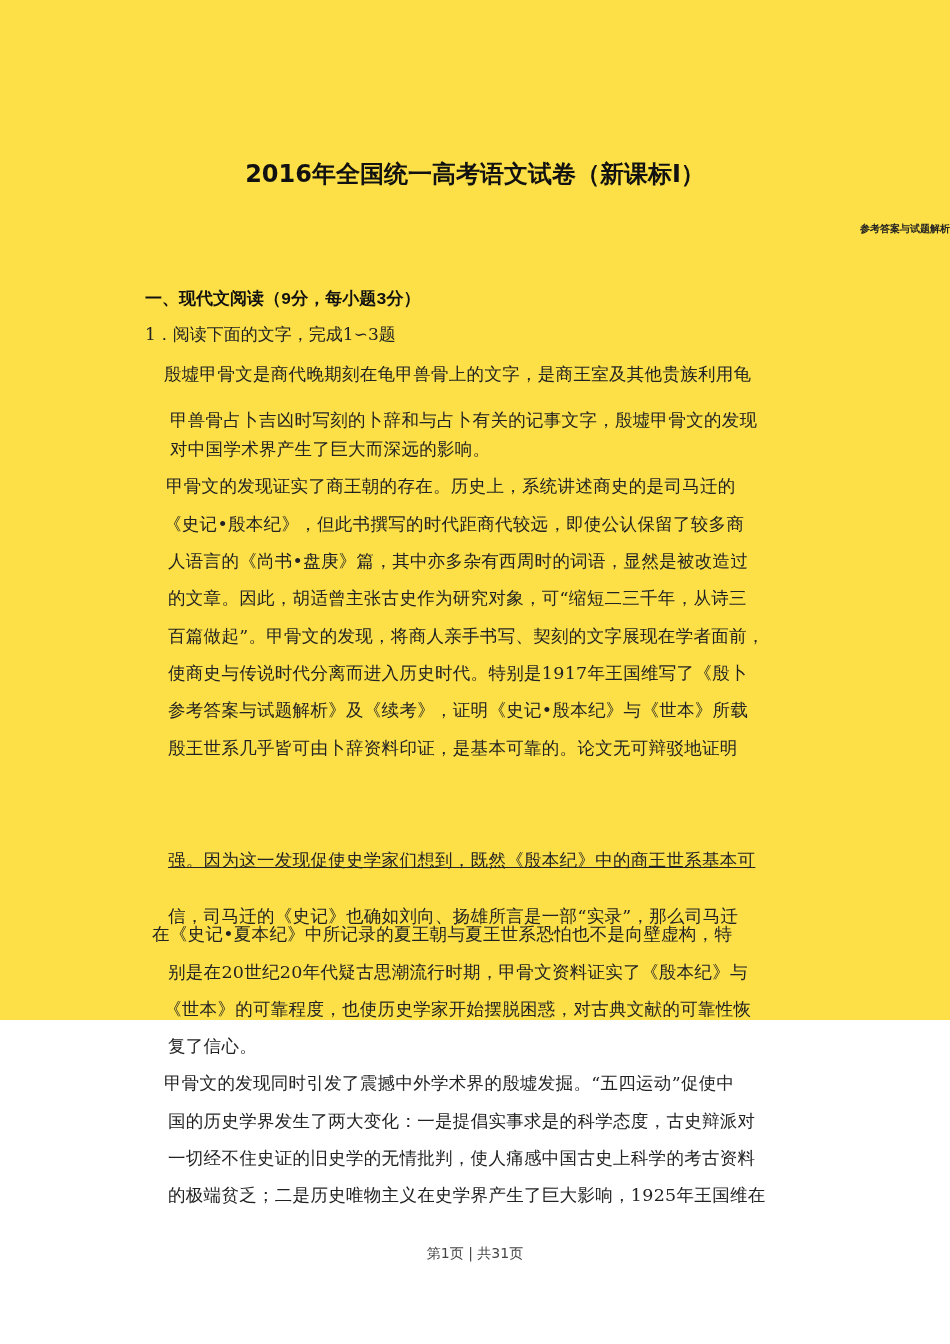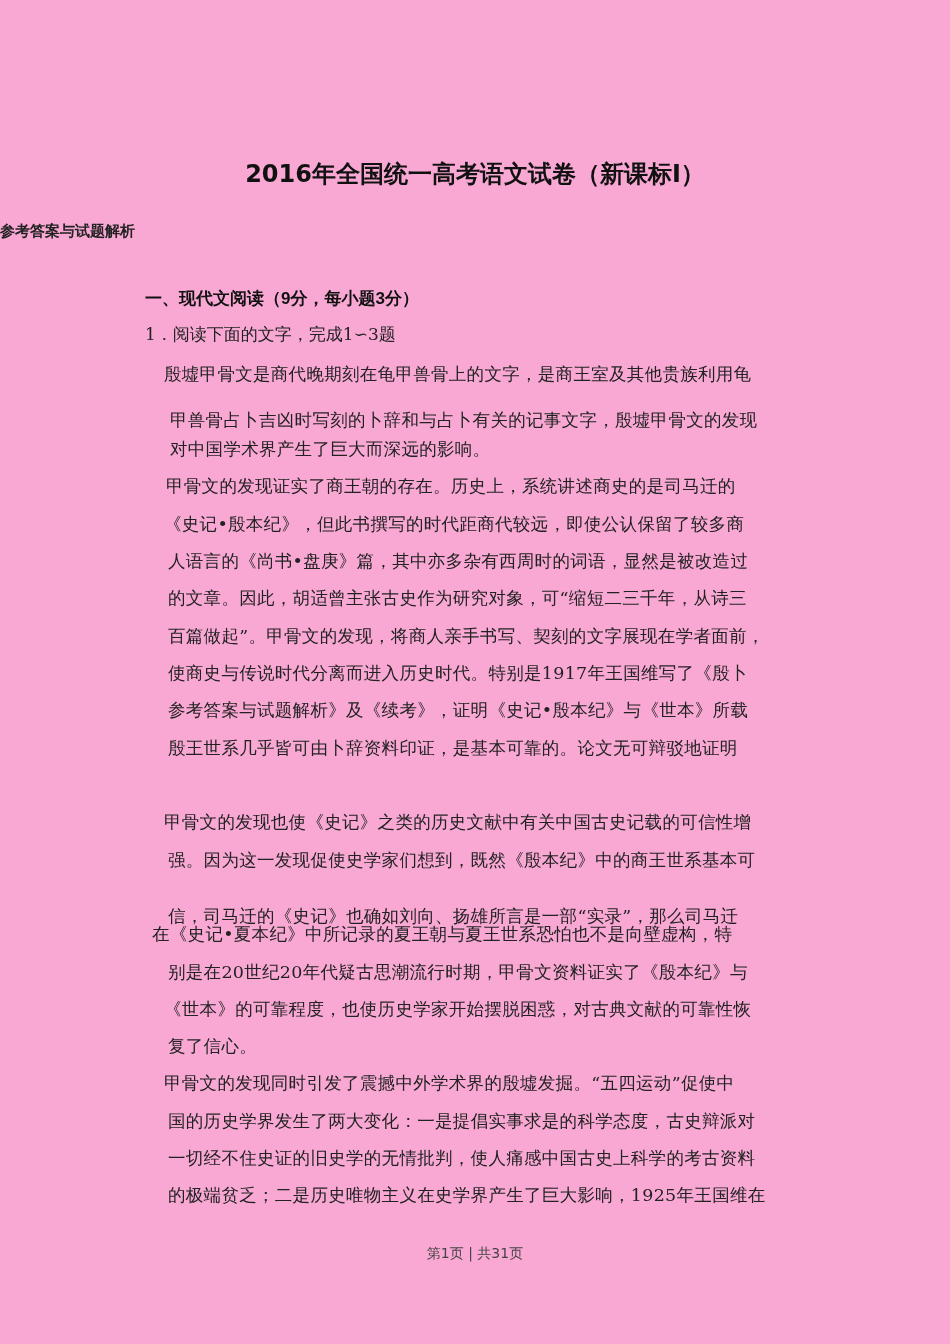--- a/index.html
+++ b/index.html
@@ -12,48 +12,48 @@
       height: 1344px;
       position: relative;
       overflow: hidden;
       font-family: "DejaVu Serif", "Liberation Serif", serif;
       color: #1a1a1a;
     }
     .page {
       position: absolute;
       left: 0; top: 0;
       width: 950px;
-      height: 1344px;
-      background: #f9a8d4;
+      height: 1020px;
+      background: #fde047;
     }
     .title {
       position: absolute;
       left: 0; top: 158px;
       width: 950px;
       text-align: center;
       font-family: "DejaVu Sans", "Liberation Sans", sans-serif;
       font-weight: bold;
       font-size: 24px;
       letter-spacing: 0px;
       color: #111;
     }
     .subtitle {
       position: absolute;
       left: 0; top: 222px;
       width: 950px;
-      text-align: left;
+      text-align: right;
       font-family: "DejaVu Sans", "Liberation Sans", sans-serif;
       font-weight: bold;
-      font-size: 15px;
+      font-size: 10px;
       color: #222;
     }
     .section-heading {
       position: absolute;
       left: 145px; top: 287px;
-      font-family: Liberation Sans, sans-serif;
+      font-family: Liberation Mono, monospace;
       font-weight: bold;
       font-size: 17px;
       color: #111;
     }
     .question {
       position: absolute;
       left: 145px; top: 323px;
       font-size: 17px;
       color: #222;
     }
@@ -89,22 +89,21 @@
 
   <div class="line" style="left:166px; top:474px;text-align:center;">甲骨文的发现证实了商王朝的存在。历史上，系统讲述商史的是司马迁的</div>
   <div class="line" style="left:164px; top:512px;">《史记•殷本纪》，但此书撰写的时代距商代较远，即使公认保留了较多商</div>
   <div class="line" style="left:168px; top:549px;">人语言的《尚书•盘庚》篇，其中亦多杂有西周时的词语，显然是被改造过</div>
   <div class="line" style="left:168px; top:586px;">的文章。因此，胡适曾主张古史作为研究对象，可“缩短二三千年，从诗三</div>
   <div class="line" style="left:168px; top:624px;">百篇做起”。甲骨文的发现，将商人亲手书写、契刻的文字展现在学者面前，</div>
   <div class="line" style="left:168px; top:661px;">使商史与传说时代分离而进入历史时代。特别是1917年王国维写了《殷卜</div>
   <div class="line" style="left:168px; top:698px;">参考答案与试题解析》及《续考》，证明《史记•殷本纪》与《世本》所载</div>
   <div class="line" style="left:168px; top:736px;">殷王世系几乎皆可由卜辞资料印证，是基本可靠的。论文无可辩驳地证明</div>
 
-  <div class="line" style="left:164px; top:810px;">甲骨文的发现也使《史记》之类的历史文献中有关中国古史记载的可信性增</div>
-  <div class="line" style="left:168px; top:848px;">强。因为这一发现促使史学家们想到，既然《殷本纪》中的商王世系基本可</div>
+  <div class="line" style="left:168px; top:848px;text-decoration:underline;">强。因为这一发现促使史学家们想到，既然《殷本纪》中的商王世系基本可</div>
   <div class="line" style="left:168px; top:885px;margin-top:19px;">信，司马迁的《史记》也确如刘向、扬雄所言是一部“实录”，那么司马迁</div>
   <div class="line" style="left:152px; top:922px;">在《史记•夏本纪》中所记录的夏王朝与夏王世系恐怕也不是向壁虚构，特</div>
   <div class="line" style="left:168px; top:960px;">别是在20世纪20年代疑古思潮流行时期，甲骨文资料证实了《殷本纪》与</div>
   <div class="line" style="left:164px; top:997px;">《世本》的可靠程度，也使历史学家开始摆脱困惑，对古典文献的可靠性恢</div>
   <div class="line" style="left:168px; top:1034px;">复了信心。</div>
 
   <div class="line" style="left:168px; top:1109px;">国的历史学界发生了两大变化：一是提倡实事求是的科学态度，古史辩派对</div>
   <div class="line" style="left:164px; top:1071px;">甲骨文的发现同时引发了震撼中外学术界的殷墟发掘。“五四运动”促使中</div>
   <div class="line" style="left:168px; top:1146px;">一切经不住史证的旧史学的无情批判，使人痛感中国古史上科学的考古资料</div>
   <div class="line" style="left:168px; top:1183px;">的极端贫乏；二是历史唯物主义在史学界产生了巨大影响，1925年王国维在</div>

